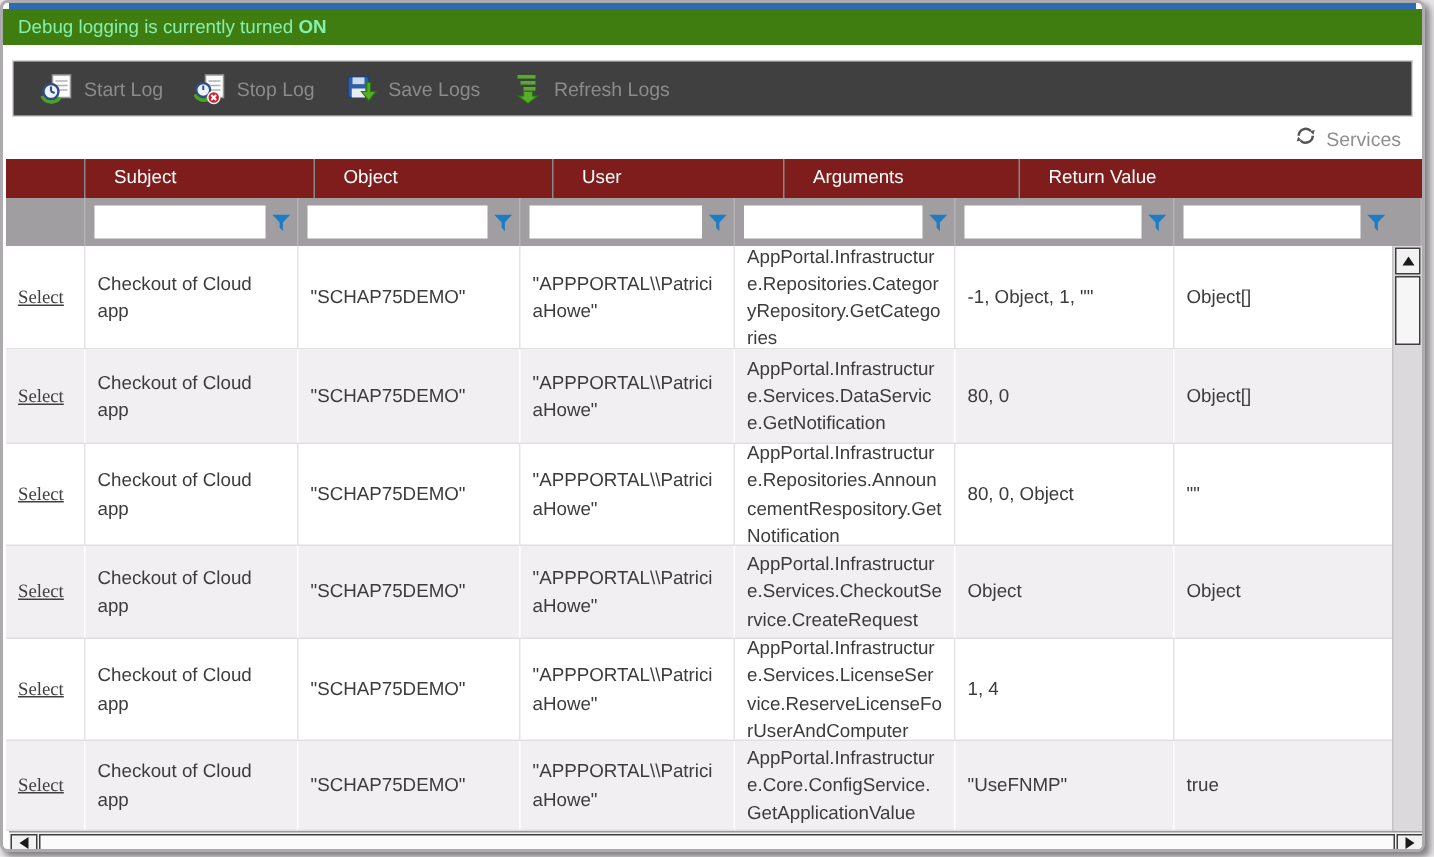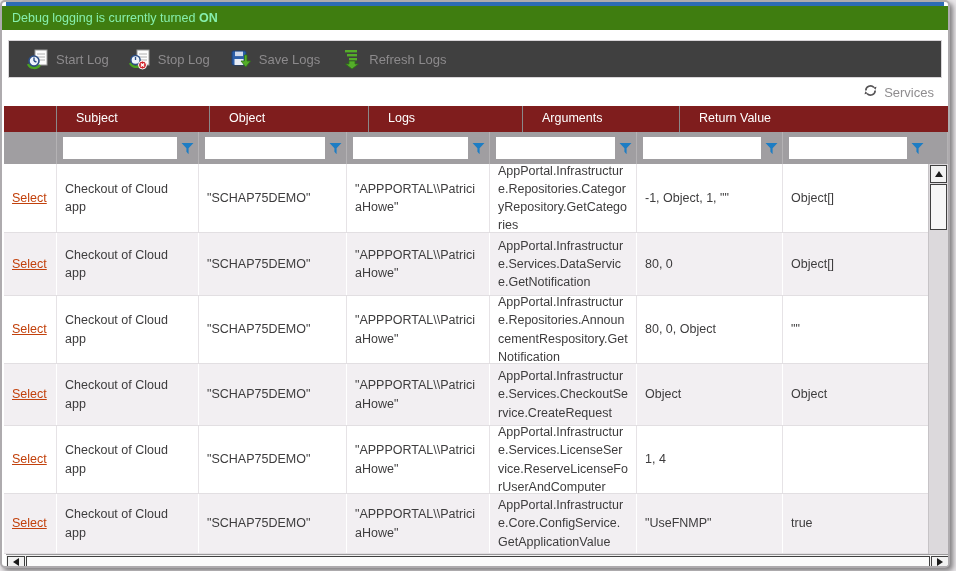--- a/index.html
+++ b/index.html
@@ -83,21 +83,21 @@
   .trow:nth-child(4) { height: 62px; }
   .trow:nth-child(5) { height: 68px; }
   .trow:nth-child(6) { height: 60px; }
   .cell {
     display: flex; align-items: center;
     padding: 4px 8px; font-size: 12.5px; color: #3d3c3d;
     border-right: 1px solid #e6e3e6; overflow: hidden; line-height: 1.45;
   }
   .trow.alt .cell { border-right-color: #ffffff; }
   .cell.wrap span { word-break: break-all; }
-  a.sel { color: #c2410c; text-decoration: underline; font-size: 12.5px; }
+  a.sel { color: #404040; text-decoration: underline; font-size: 12.5px; font-family: Liberation Serif, serif; }
 
   
   .vscroll {
     width: 20px; background: #dcd9dc; border-left: 1px solid #c6c3c6;
     display: flex; flex-direction: column; align-items: stretch;
   }
   .sbtn {
     background: #f2f2f2; border: 1px solid #3f3f3f;
     display: flex; align-items: center; justify-content: center;
   }
@@ -202,21 +202,21 @@
       <span>Services</span>
     </div>
   </div>
 
   <div class="grid">
 
     <div class="thead">
       <div class="hcell c0"></div>
       <div class="hcell c1">Subject</div>
       <div class="hcell c2">Object</div>
-      <div class="hcell c3">Logs</div>
+      <div class="hcell c3">User</div>
       <div class="hcell c5">Arguments</div>
       <div class="hcell c6">Return Value</div>
       <div class="hcell filler"></div>
     </div>
 
     <div class="tfilter">
       <div class="fcell c0"></div>
       <div class="fcell c1">
         <input style="">
         <span class="funnel">

